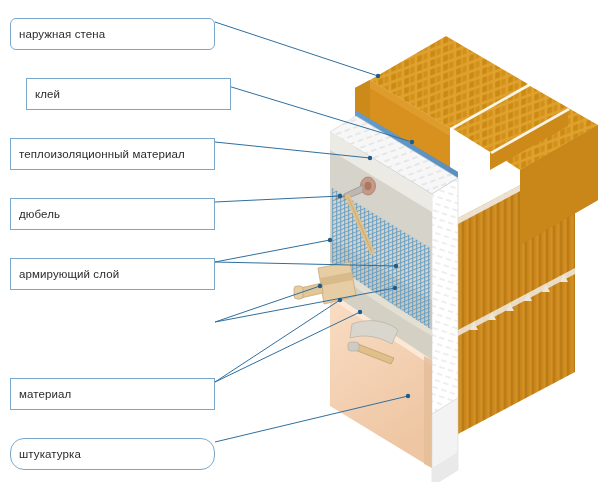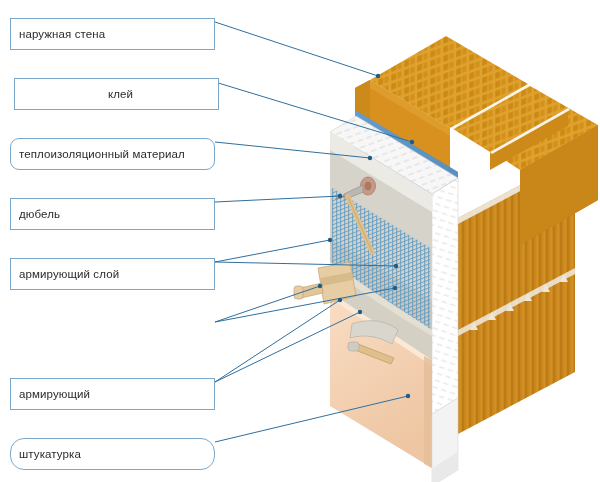--- a/index.html
+++ b/index.html
@@ -191,35 +191,35 @@
         <circle cx="396" cy="266" r="2.2"></circle>
         <circle cx="395" cy="288" r="2.2"></circle>
         <circle cx="360" cy="312" r="2.2"></circle>
         <circle cx="408" cy="396" r="2.2"></circle>
         <circle cx="330" cy="240" r="2.2"></circle>
         <circle cx="320" cy="286" r="2.2"></circle>
         <circle cx="340" cy="300" r="2.2"></circle>
       </g>
   </svg>
 
-  <div class="lbl-box" id="lb0" style="left: 10px; top: 18px; width: 205px; height: 32px;">
+  <div class="lbl-box" id="lb0" style="left: 10px; top: 18px; width: 205px; height: 32px; border-radius: 6px;">
     <span class="lbl-text">наружная стена</span>
   </div>
-  <div class="lbl-box" id="lb1" style="left: 14px; top: 78px; width: 205px; height: 32px; justify-content: center;">
+  <div class="lbl-box" id="lb1" style="left: 26px; top: 78px; width: 205px; height: 32px;">
     <span class="lbl-text">клей</span>
   </div>
-  <div class="lbl-box" id="lb2" style="left: 10px; top: 138px; width: 205px; height: 32px; border-radius: 9px;">
+  <div class="lbl-box" id="lb2" style="left: 10px; top: 138px; width: 205px; height: 32px;">
     <span class="lbl-text">теплоизоляционный материал</span>
   </div>
   <div class="lbl-box" id="lb3" style="left: 10px; top: 198px; width: 205px; height: 32px;">
     <span class="lbl-text">дюбель</span>
   </div>
   <div class="lbl-box" id="lb4" style="left: 10px; top: 258px; width: 205px; height: 32px;">
     <span class="lbl-text">армирующий слой</span>
   </div>
   <div class="lbl-box" id="lb6" style="left: 10px; top: 378px; width: 205px; height: 32px;">
-    <span class="lbl-text">армирующий</span>
+    <span class="lbl-text">материал</span>
   </div>
   <div class="lbl-box" id="lb7" style="left: 10px; top: 438px; width: 205px; height: 32px; border-radius: 14px;">
     <span class="lbl-text">штукатурка</span>
   </div>
 
 </div>
 
 </body></html>

